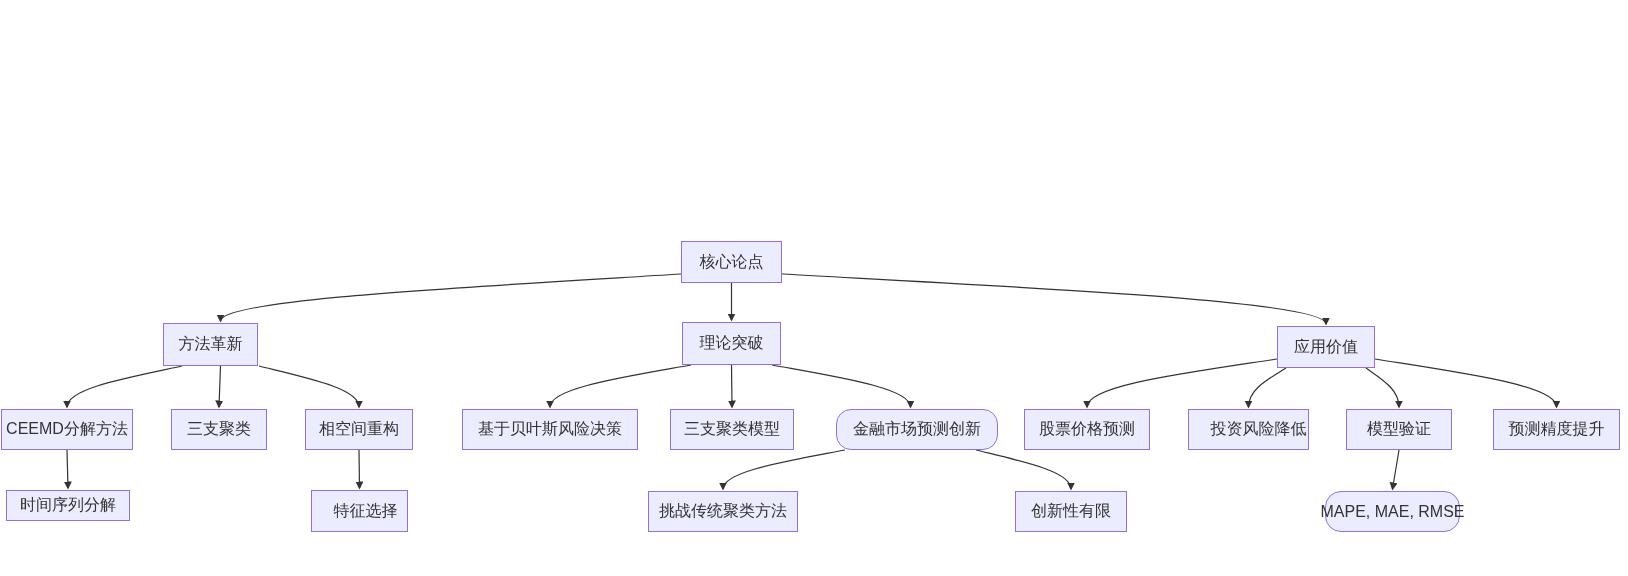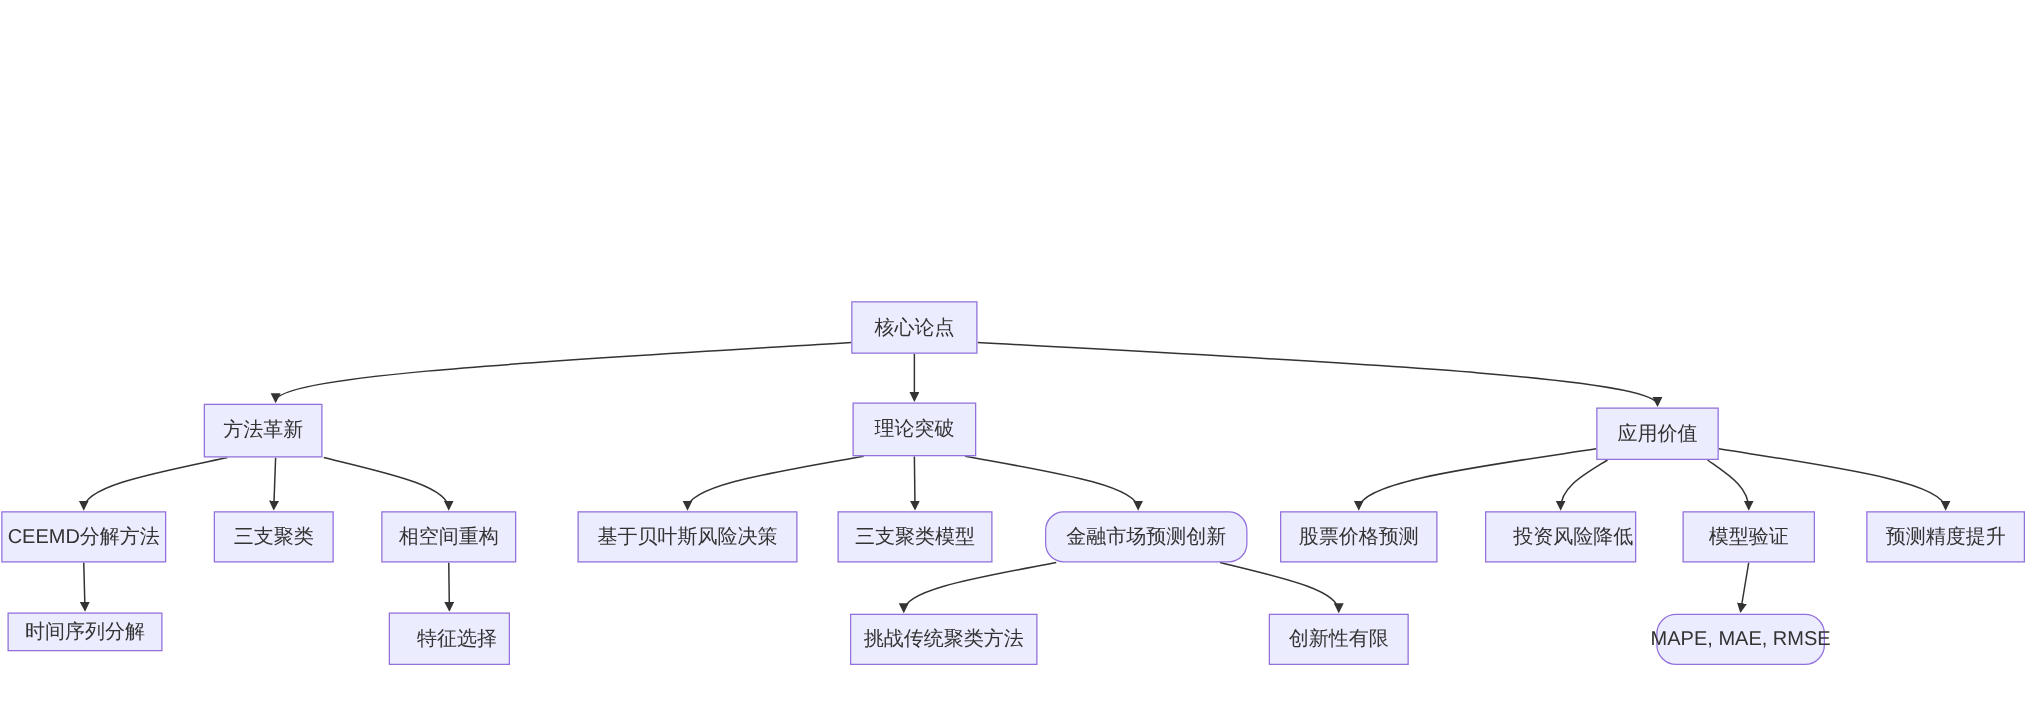--- a/index.html
+++ b/index.html
@@ -107,21 +107,21 @@
       </div>
       <div class="diagram-node" style="left: 1493px; top: 381px; width: 127px; height: 41px;">
         <span class="node-label">预测精度提升</span>
       </div>
       <div class="diagram-node" style="left: 6px; top: 462px; width: 124px; height: 31px;">
         <span class="node-label">时间序列分解</span>
       </div>
       <div class="diagram-node" style="left: 311px; top: 462px; width: 97px; height: 42px; padding-left: 12px;">
         <span class="node-label">特征选择</span>
       </div>
-      <div class="diagram-node" style="left: 680px; top: 463px; width: 150px; height: 41px;">
+      <div class="diagram-node" style="left: 648px; top: 463px; width: 150px; height: 41px;">
         <span class="node-label">挑战传统聚类方法</span>
       </div>
       <div class="diagram-node" style="left: 1015px; top: 463px; width: 112px; height: 41px;">
         <span class="node-label">创新性有限</span>
       </div>
       <div class="diagram-node" style="left: 1325px; top: 463px; width: 135px; height: 41px; border-radius: 16px;">
         <span class="node-label">MAPE, MAE, RMSE</span>
       </div>
     </div>
 </div>

